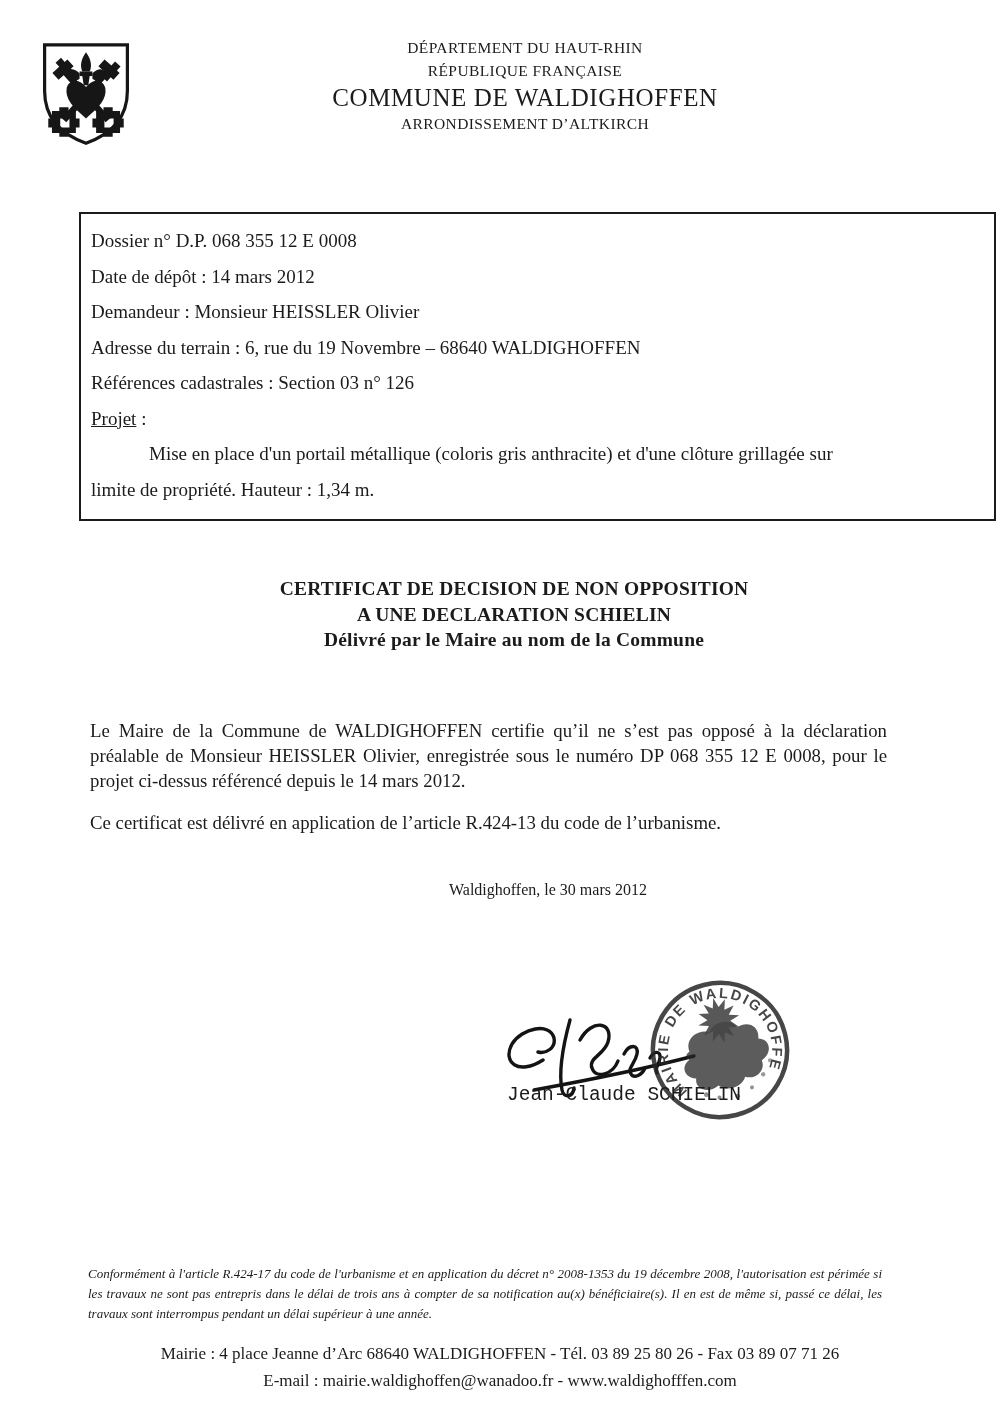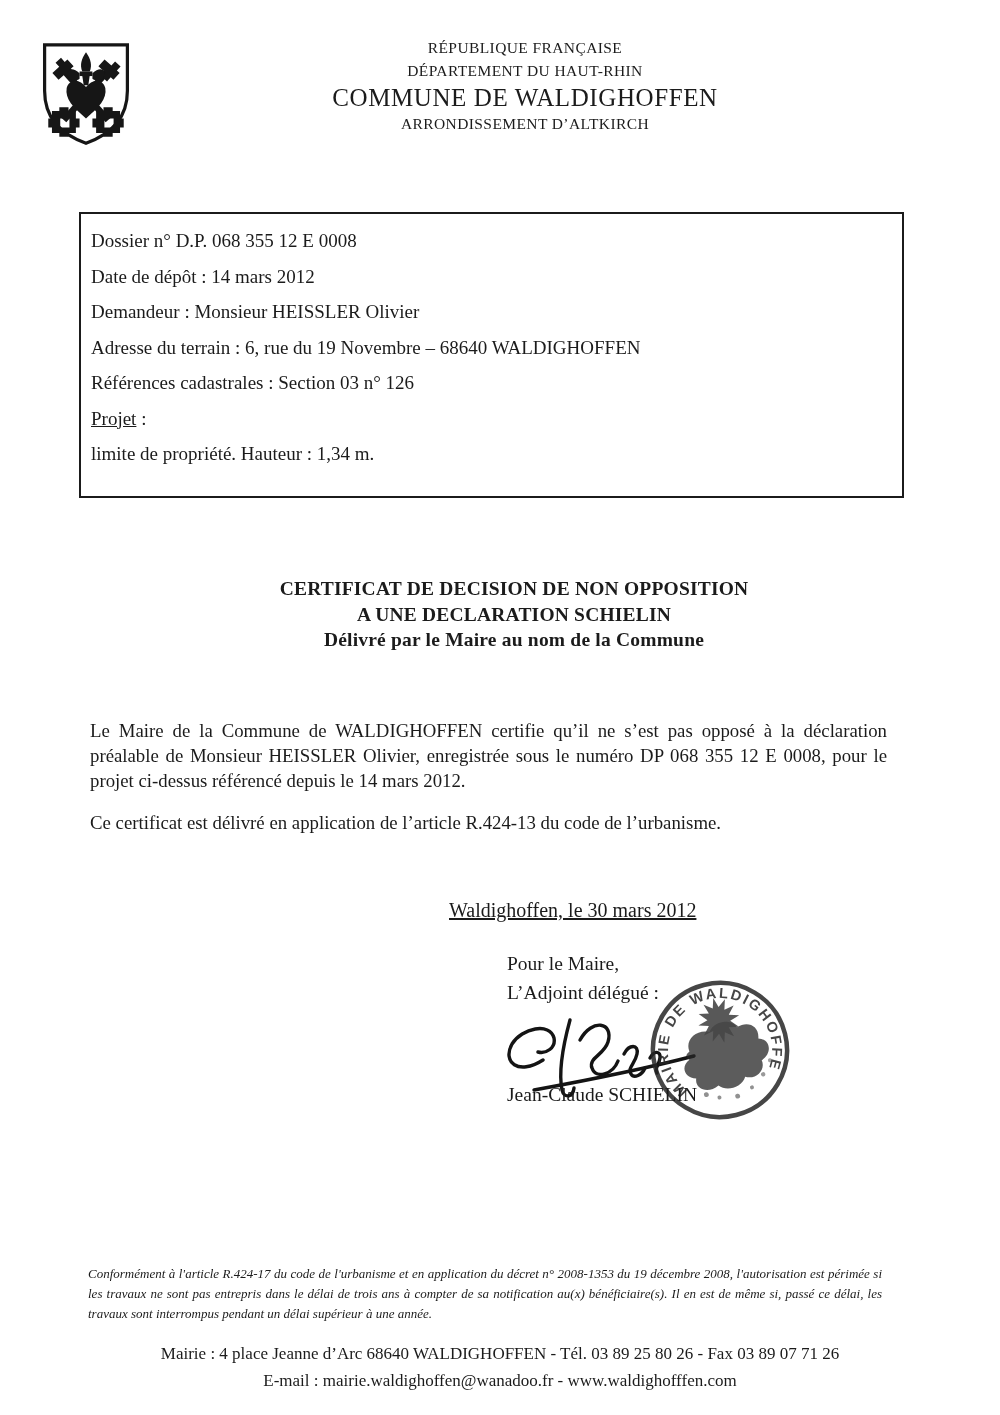--- a/index.html
+++ b/index.html
@@ -12,45 +12,45 @@
     font-family:"Liberation Serif","DejaVu Serif",serif;
     overflow:hidden;
   }
   
   .coat{position:absolute;left:40px;top:37px;width:92px;height:114px;}
   .head-text{position:absolute;left:150px;top:40px;width:750px;text-align:center;line-height:1;}
   .h-small{font-size:15.5px;letter-spacing:.4px;margin-bottom:7px;}
   .h-commune{font-size:25px;letter-spacing:.6px;margin:2px 0 6px 0;}
   
   .dossier-box{
-    position:absolute;left:79px;top:212px;width:825px;
+    position:absolute;left:79px;top:212px;width:917px;
     border:2px solid #1b1b1b;
-    padding:9px 12px 24px 10px;
+    padding:9px 12px 12px 10px;
     box-sizing:border-box;
     font-size:19px;
   }
   .box-line{line-height:35.5px;white-space:nowrap;}
   .projet-underline{text-decoration:underline;margin-top:9px;}
   .projet-desc-1{line-height:35.5px;padding-left:58px;white-space:nowrap;}
   .projet-desc-2{line-height:35.5px;white-space:nowrap;}
   
   .doc-title{
     position:absolute;left:0;top:576px;width:972px;
     text-align:center;font-weight:bold;font-size:19.5px;line-height:25.5px;
     letter-spacing:.2px;
     margin-left:28px;
   }
   
   .para1{position:absolute;left:90px;top:699px;width:797px;font-size:18.8px;line-height:25px;text-align:justify;}
   .para2{position:absolute;left:90px;top:791px;width:797px;font-size:18.8px;line-height:25px;}
-  .date-line{position:absolute;left:449px;top:899px;font-size:20px;text-decoration:underline;}
+  .date-line{position:absolute;left:449px;top:881px;font-size:16px;}
   .sig-intro{position:absolute;left:507px;top:950px;font-size:19.5px;line-height:28.5px;}
   .sig-svg{position:absolute;left:498px;top:998px;width:215px;height:115px;}
   .stamp-svg{position:absolute;left:630px;top:972px;width:182px;height:158px;}
-  .sig-name{position:absolute;left:507px;top:1084px;font-size:19.5px;}
+  .sig-name{position:absolute;left:507px;top:1084px;font-size:19.5px;font-family:Liberation Mono, monospace;}
   
   .legal{
     position:absolute;left:88px;top:1251px;width:794px;
     font-size:13px;font-style:italic;line-height:20px;text-align:justify;
   }
   .footer{position:absolute;left:0;top:1341px;width:1000px;text-align:center;font-size:17px;line-height:26.5px;}
 </style>
 </head>
 <body>
 
@@ -74,52 +74,49 @@
     <g fill="#161616">
       <path d="M50,12 C45,19 43,26 46,33 L54,33 C57,26 55,19 50,12 Z"></path>
       <path d="M43,35 C35,27 28,31 30,38 C32,44 40,44 43,41 Z"></path>
       <path d="M57,35 C65,27 72,31 70,38 C68,44 60,44 57,41 Z"></path>
       <rect x="43" y="33" width="14" height="5"></rect>
       <path d="M46,38 h8 l-1.5,10 h-5 z"></path>
     </g>
   </svg>
 
   <div class="head-text">
+    <div class="h-small">DÉPARTEMENT DU HAUT-RHIN</div>
     <div class="h-small">RÉPUBLIQUE FRANÇAISE</div>
-    <div class="h-small">DÉPARTEMENT DU HAUT-RHIN</div>
     <div class="h-commune">COMMUNE DE WALDIGHOFFEN</div>
     <div class="h-small">ARRONDISSEMENT D’ALTKIRCH</div>
   </div>
 
   <section class="dossier-box">
     <div class="box-line">Dossier n° D.P. 068 355 12 E 0008</div>
     <div class="box-line">Date de dépôt : 14 mars 2012</div>
     <div class="box-line">Demandeur : Monsieur HEISSLER Olivier</div>
     <div class="box-line">Adresse du terrain : 6, rue du 19 Novembre – 68640 WALDIGHOFFEN</div>
     <div class="box-line">Références cadastrales : Section 03 n° 126</div>
     <div class="box-line">
       <span class="projet-underline">Projet</span><span> :</span>
     </div>
+    <div class="projet-desc-1">Mise en place d'un portail métallique (coloris gris anthracite) et d'une clôture grillagée sur</div>
     <div class="projet-desc-2">limite de propriété. Hauteur : 1,34 m.</div>
   </section>
 
   <div class="doc-title">
     <div>CERTIFICAT DE DECISION DE NON OPPOSITION</div>
     <div>A UNE DECLARATION SCHIELIN</div>
     <div>Délivré par le Maire au nom de la Commune</div>
   </div>
 
   <p class="para1">Le Maire de la Commune de WALDIGHOFFEN certifie qu’il ne s’est pas opposé à la déclaration préalable de Monsieur HEISSLER Olivier, enregistrée sous le numéro DP 068 355 12 E 0008, pour le projet ci-dessus référencé depuis le 14 mars 2012.</p>
   <p class="para2">Ce certificat est délivré en application de l’article R.424-13 du code de l’urbanisme.</p>
   <div class="date-line">Waldighoffen, le 30 mars 2012</div>
 
-  <div class="sig-intro">
-    <div>Pour le Maire,</div>
-    <div>L’Adjoint délégué :</div>
-  </div>
 
   <svg class="sig-svg" viewBox="0 0 215 115" aria-hidden="true">
     <g fill="none" stroke="#141414" stroke-width="3.4" stroke-linecap="round">
       <path d="M45,62 C20,78 4,64 14,46 C24,30 52,24 56,40 C58,50 48,56 40,54"></path>
       <path d="M72,22 C66,44 60,72 64,92 C66,101 75,99 76,90"></path>
       <path d="M82,42 C94,20 116,24 110,44 C106,57 90,60 94,70 C98,82 115,76 120,63"></path>
       <path d="M126,56 C131,46 141,46 139,56 C137,66 129,70 133,76 C136,81 144,77 147,70"></path>
       <path d="M152,60 C156,52 163,53 162,60 C161,67 156,71 159,75"></path>
       <path d="M36,92 C80,84 150,70 196,58"></path>
     </g>

